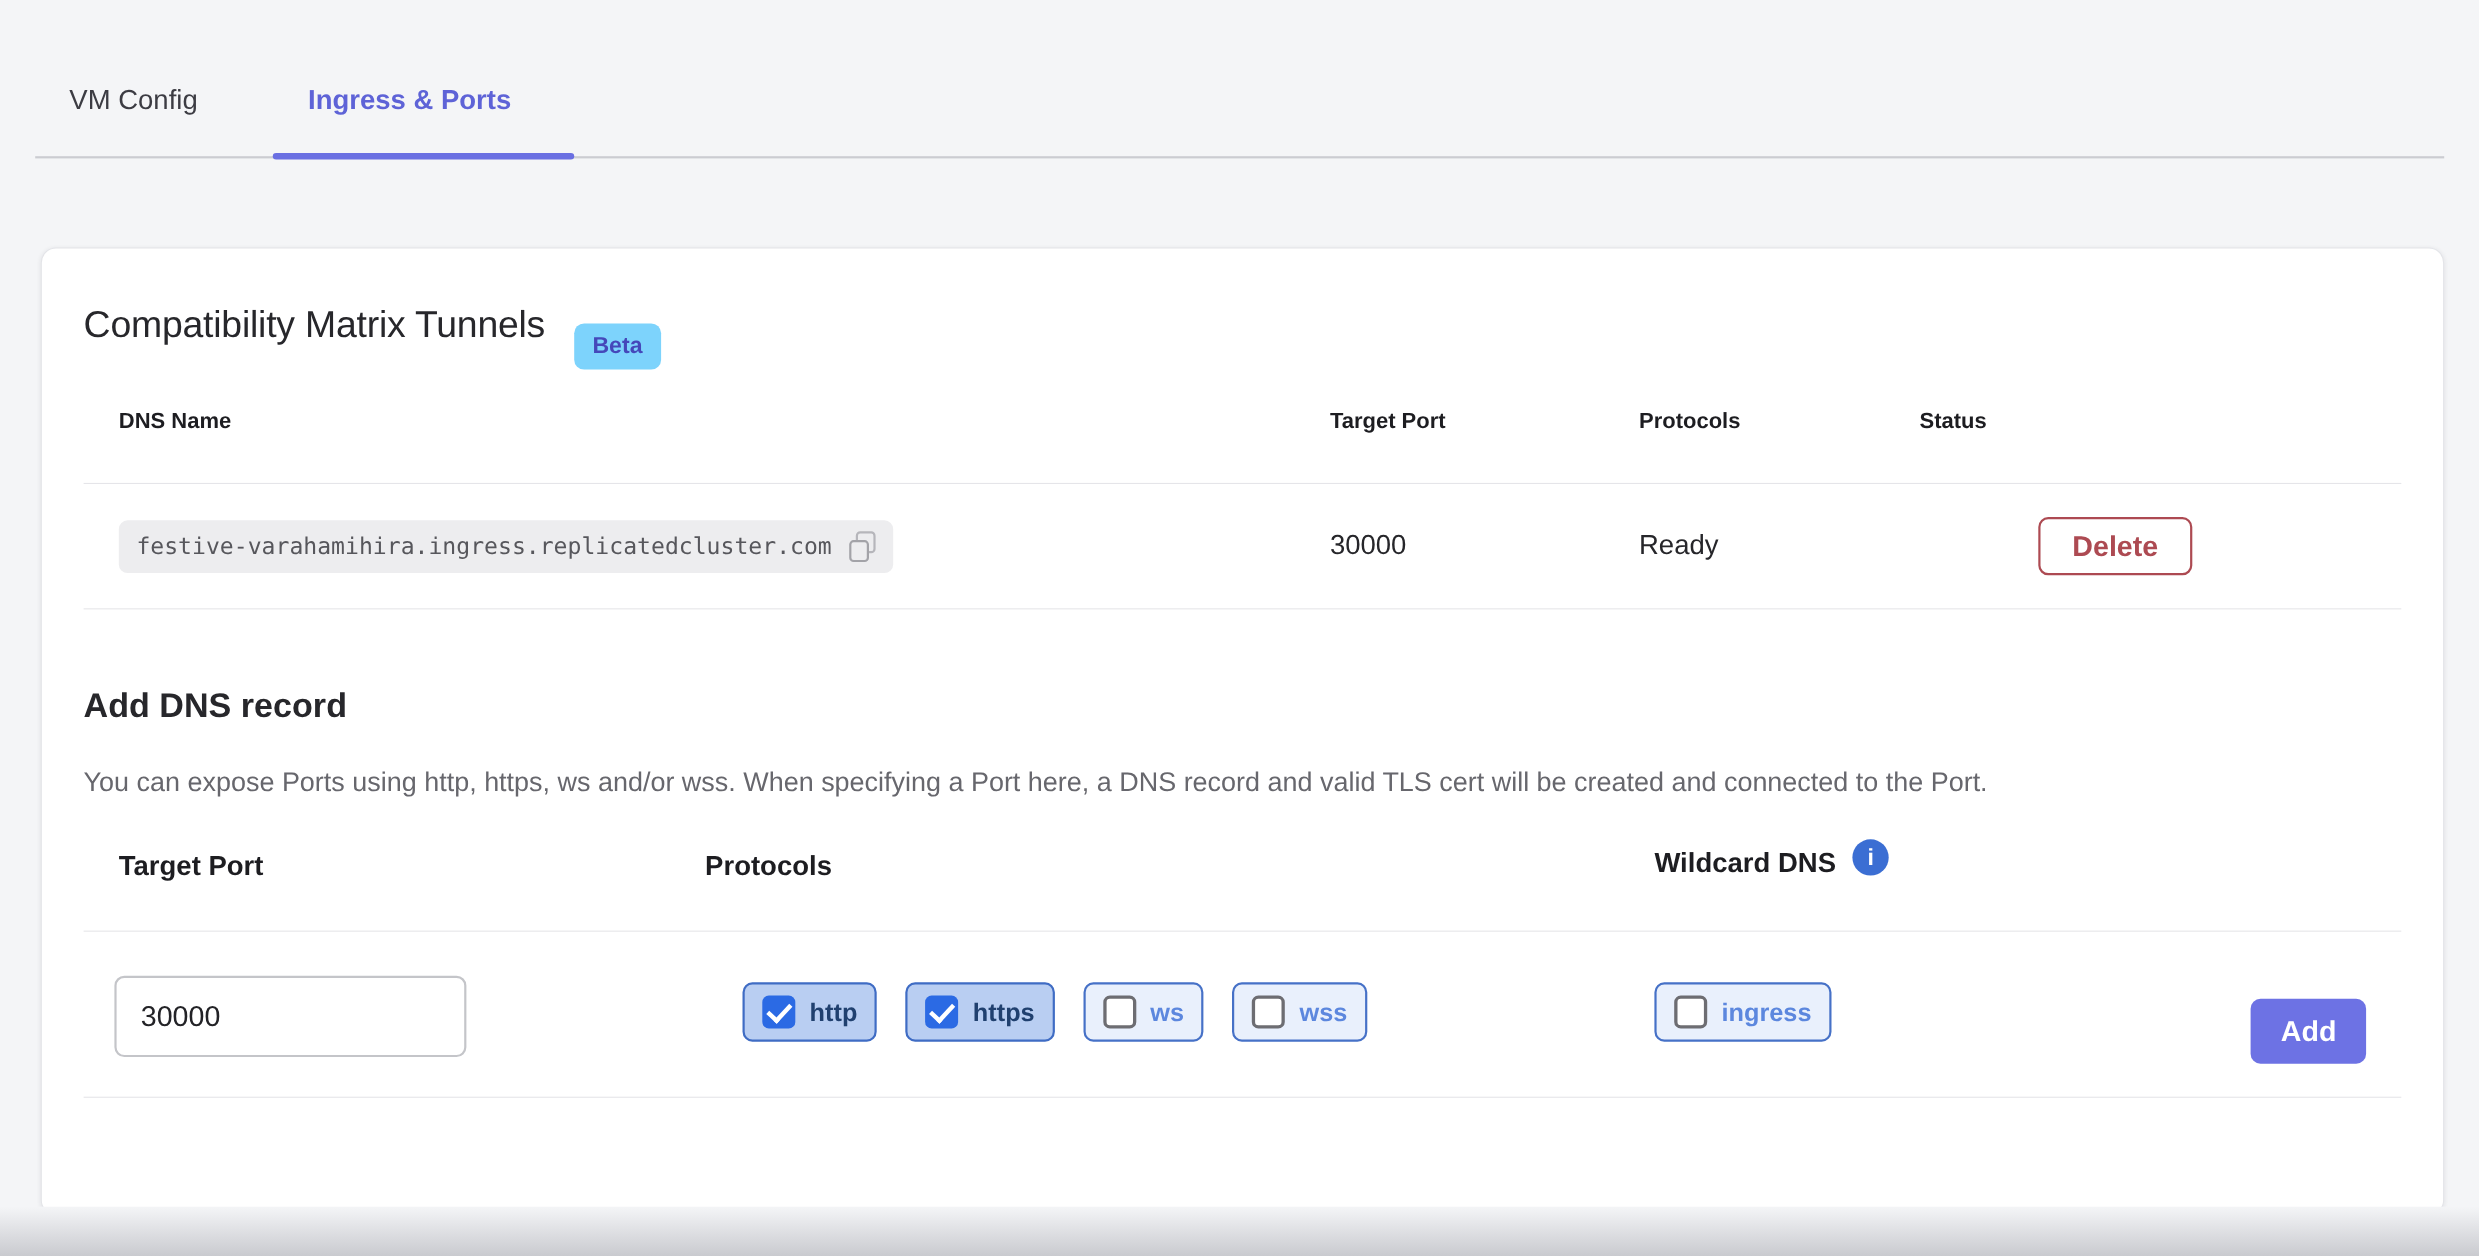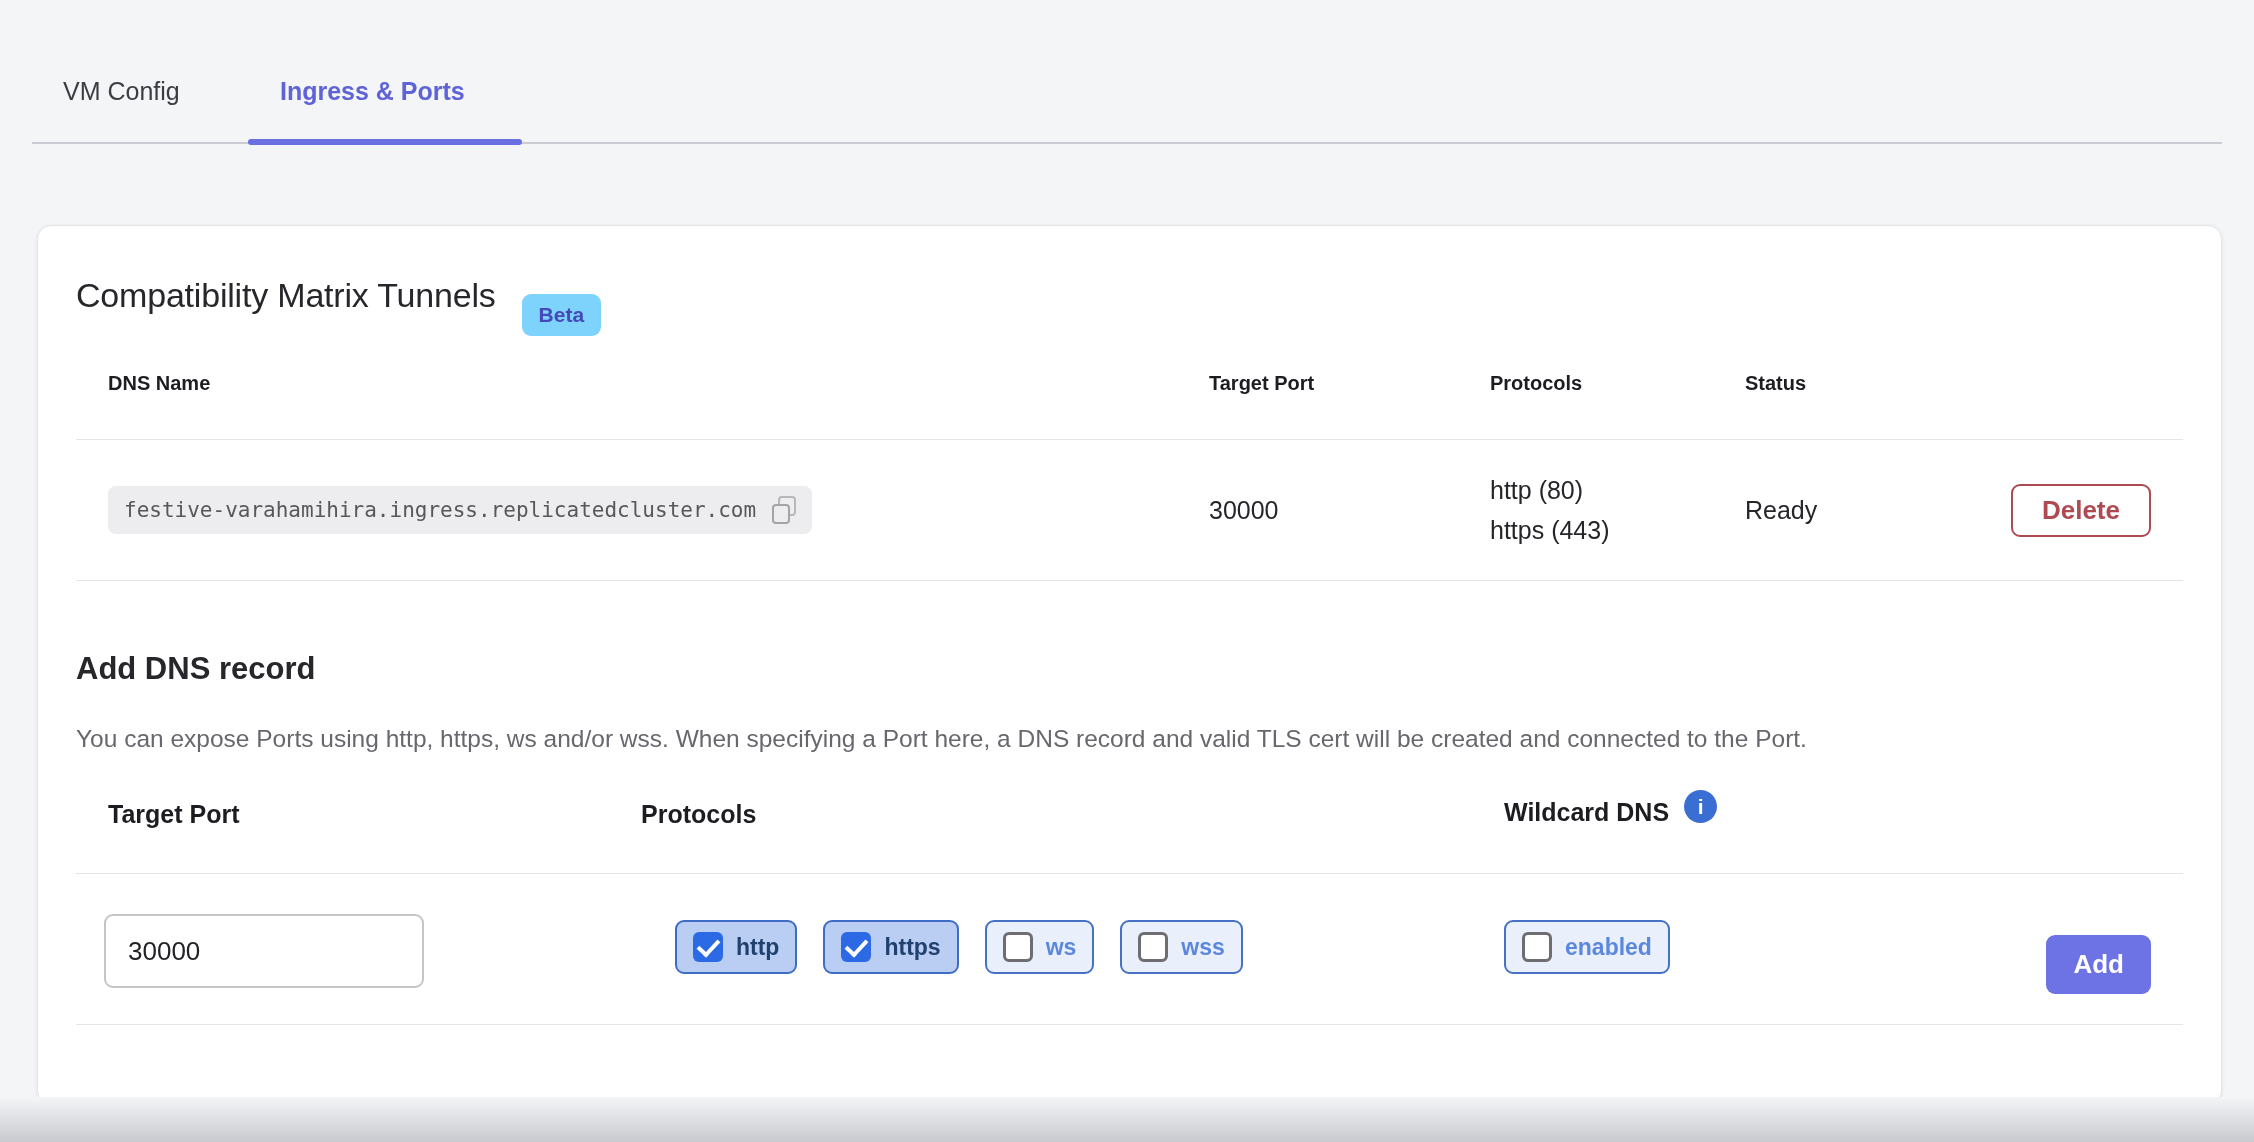--- a/index.html
+++ b/index.html
@@ -109,24 +109,20 @@
   </div>
 
   <div class="trow">
     <div class="cell">
       <span class="dns-pill">
         <span>festive-varahamihira.ingress.replicatedcluster.com</span>
         <span class="copy-icon"></span>
       </span>
     </div>
     <div class="cell">30000</div>
-    <div class="cell protocols-cell">
-      <div>http (80)</div>
-      <div>https (443)</div>
-    </div>
     <div class="cell">Ready</div>
     <div class="action-cell">
       <button class="delete-btn">Delete</button>
     </div>
   </div>
 
   <div class="section-heading">Add DNS record</div>
   <div class="description">You can expose Ports using http, https, ws and/or wss. When specifying a Port here, a DNS record and valid TLS cert will be created and connected to the Port.</div>
 
   <div class="form-head">
@@ -157,21 +153,21 @@
         <span>ws</span>
       </span>
       <span class="pill unchecked">
         <span class="checkbox off"></span>
         <span>wss</span>
       </span>
     </div>
     <div class="wildcard-cell">
       <span class="pill unchecked">
         <span class="checkbox off"></span>
-        <span>enabled</span>
+        <span>ingress</span>
       </span>
     </div>
     <button class="add-btn">Add</button>
   </div>
 
 </div>
 
 <div class="page-bottom"></div>
 
 </body></html>

